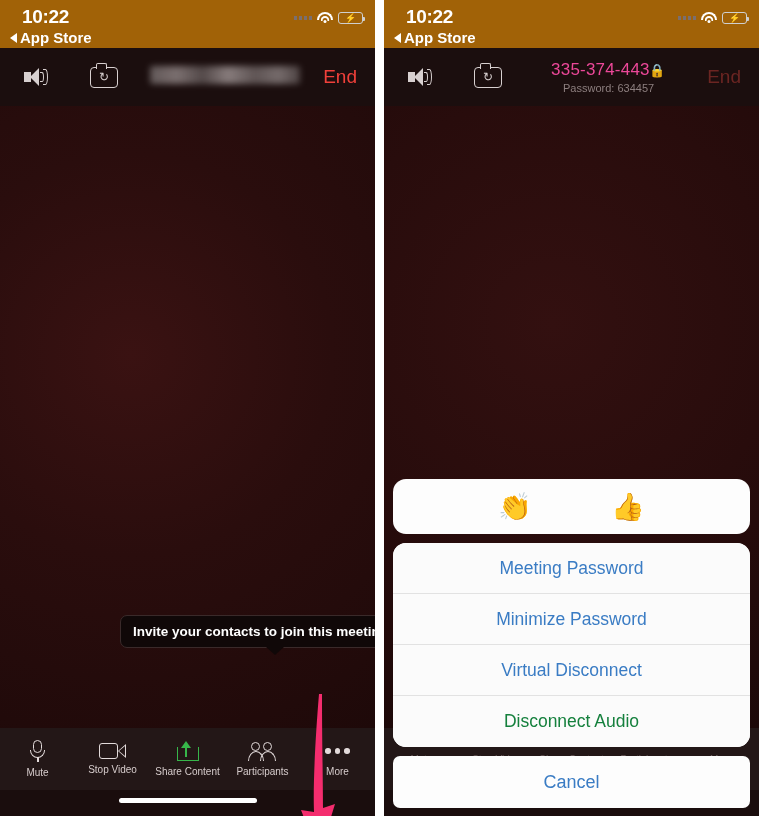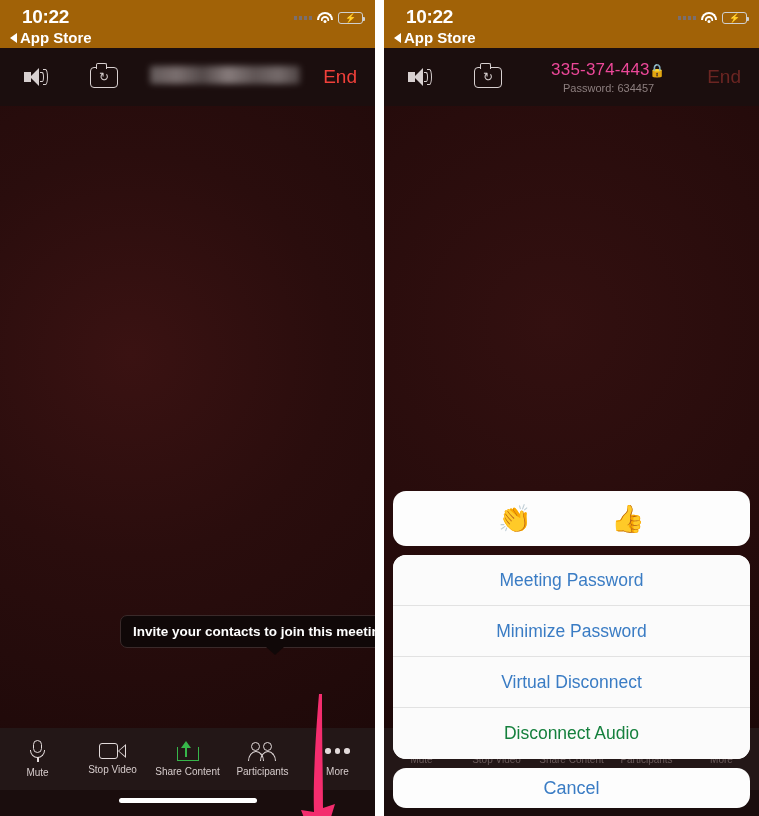--- a/index.html
+++ b/index.html
@@ -97,21 +97,21 @@
   
   .arrow-anno { position:absolute; left:283px; top:586px; width:70px; height:170px; pointer-events:none; }
 
   
   .sheet { position:absolute; left:9px; right:9px; bottom:8px; }
   .sheet-group { background:#fbfbfb; border-radius:13px; overflow:hidden; margin-bottom:9px; }
   .reaction-row { display:flex; align-items:center; justify-content:center; gap:80px; height:55px; background:#fdfdfd; font-size:27px; }
   .sheet-item { height:51px; display:flex; align-items:center; justify-content:center; font-size:17.5px; color:#3a7cc4; border-bottom:1px solid #e2e2e2; background:#fbfbfb; }
   .sheet-item:last-child { border-bottom:none; }
   .sheet-item.danger { color:#15803d; }
-  .sheet-cancel { height:40px; display:flex; align-items:center; justify-content:center; font-size:18px; color:#3a7cc4; background:#fdfdfd; border-radius:13px; }
+  .sheet-cancel { height:52px; display:flex; align-items:center; justify-content:center; font-size:18px; color:#3a7cc4; background:#fdfdfd; border-radius:7px; }
 </style>
 </head>
 <body>
 
 <div class="stage">
 
   <div class="phone left">
 
     <div class="statusbar">
       <div class="sb-time">10:22</div>

